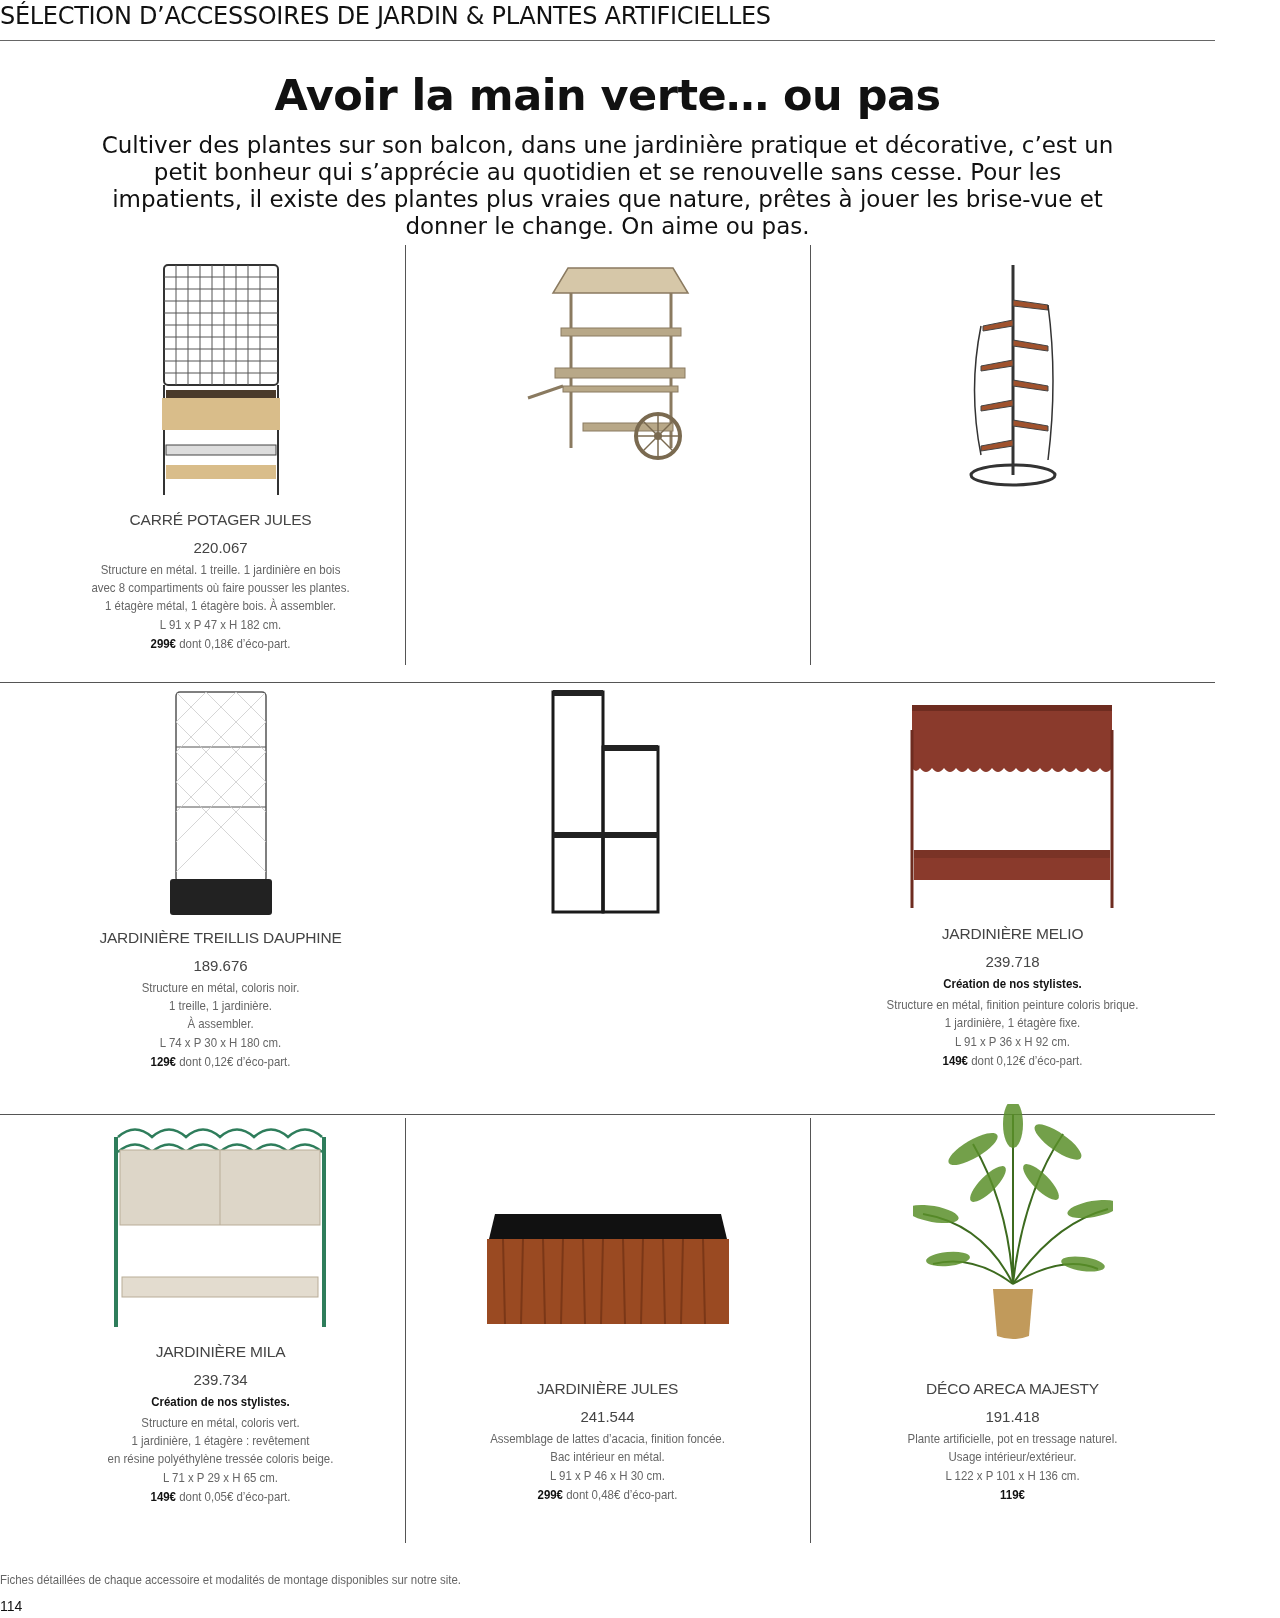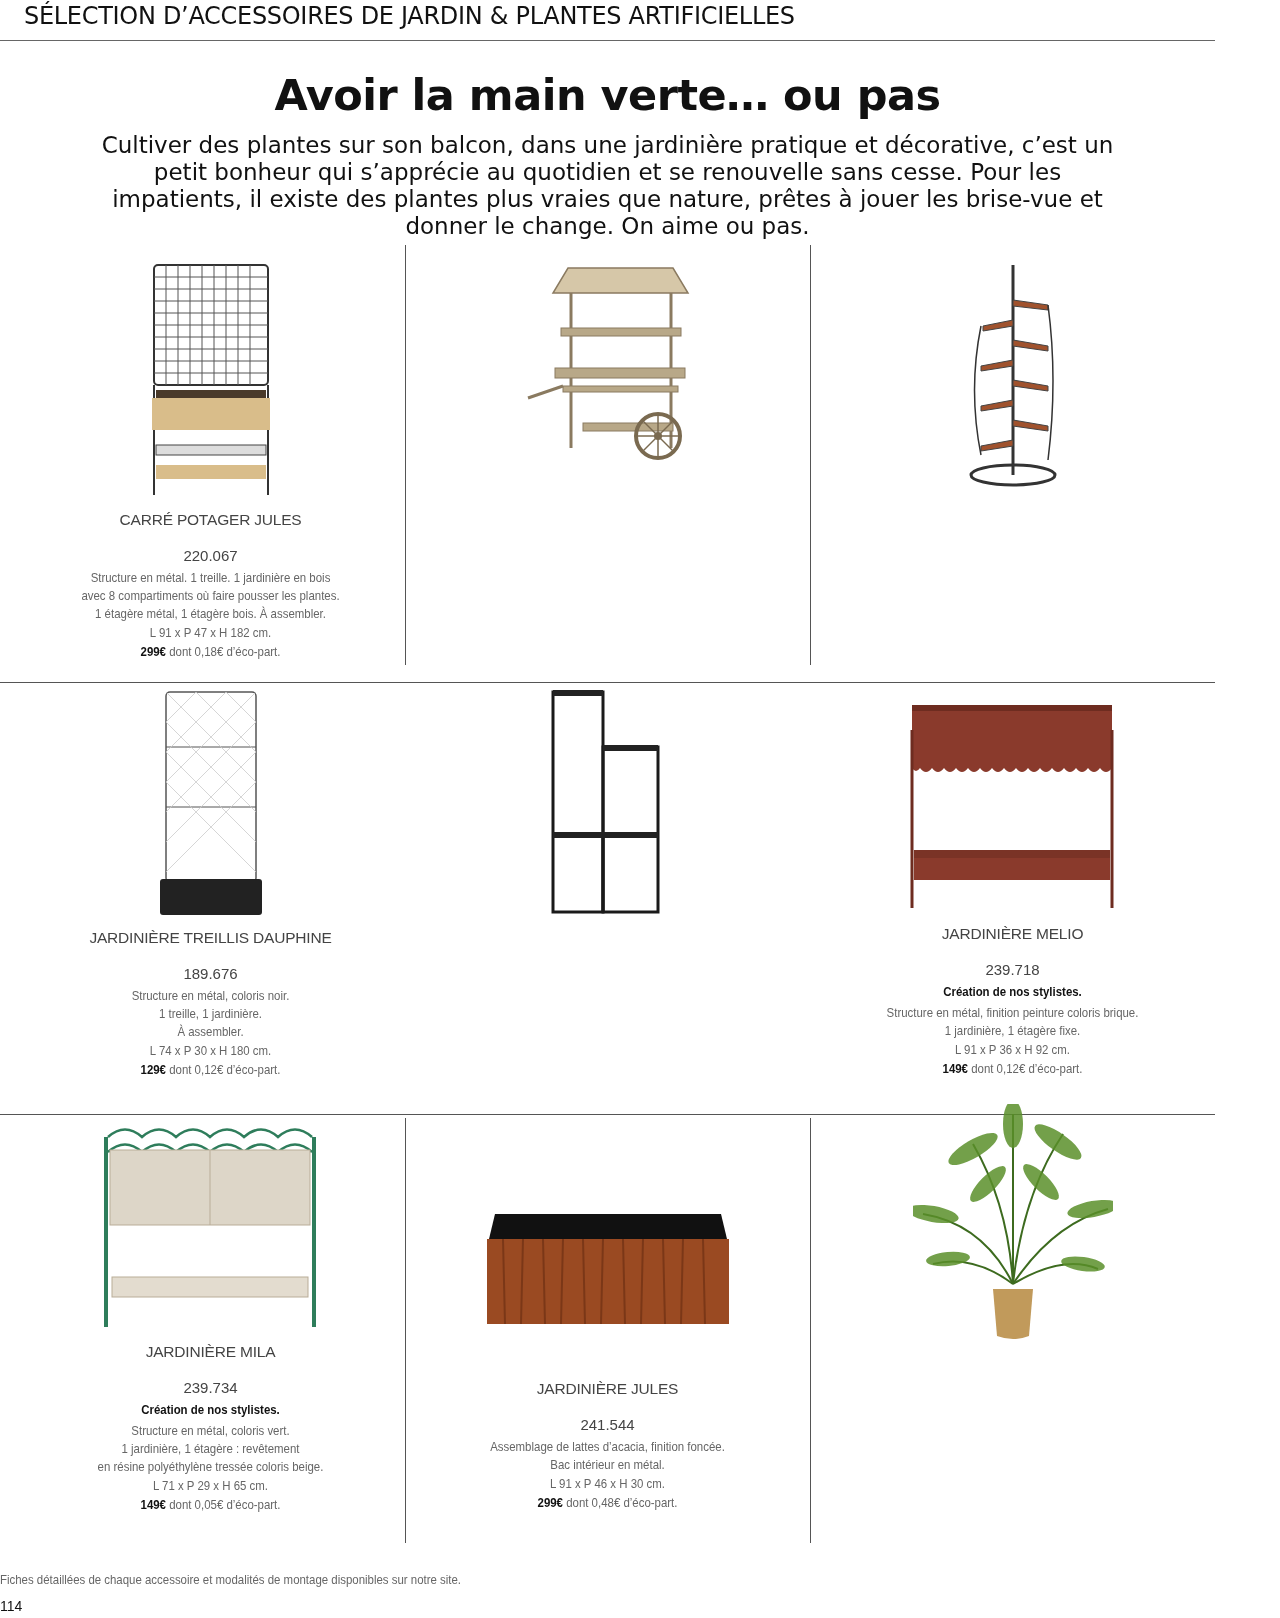--- a/index.html
+++ b/index.html
@@ -2,21 +2,21 @@
 <html><head>
 <meta charset="utf-8">
 <style>
   * { box-sizing: border-box; margin: 0; padding: 0; }
   html, body { width: 1280px; height: 1618px; background: #ffffff; overflow: hidden; }
   body { position: relative; font-family: "Liberation Sans", sans-serif; color: #111; }
 
   .header-title {
     position: absolute; left: 0; top: 2px; width: 1215px;
     font-family: "DejaVu Sans", sans-serif; font-size: 24px; letter-spacing: -0.3px;
-    color: #111; white-space: nowrap; padding-left: 24px;
+    color: #111; white-space: nowrap;
   }
   .header-rule { position: absolute; left: 0; top: 40px; width: 1215px; height: 1px; background: #666; }
 
   .headline {
     position: absolute; left: 0; top: 70px; width: 1215px; text-align: center;
     font-family: "DejaVu Sans", sans-serif; font-weight: bold; font-size: 43px; letter-spacing: -0.5px; color: #111;
   }
   .intro {
     position: absolute; left: 95px; top: 132px; width: 1025px; text-align: center;
     font-family: "DejaVu Sans", sans-serif; font-size: 23px; line-height: 27px; color: #111;
@@ -24,27 +24,27 @@
 
   .grid { position: absolute; left: 0; top: 250px; width: 1215px; }
   .row { position: absolute; left: 0; width: 1215px; }
   .row.r1 { top: 0; height: 432px; }
   .row.r2 { top: 432px; height: 432px; }
   .row.r3 { top: 864px; height: 432px; }
   .row-rule { position: absolute; left: 0; width: 1215px; height: 1px; background: #555; }
   .vrule { position: absolute; width: 1px; background: #555; }
 
   .cell { position: absolute; width: 405px; height: 100%; }
-  .cell.c1 { left: 8px; } .cell.c2 { left: 405px; } .cell.c3 { left: 810px; }
+  .cell.c1 { left: 18px; } .cell.c2 { left: 405px; } .cell.c3 { left: 810px; }
 
   .img-box { position: absolute; left: 0; width: 405px; display: flex; justify-content: center; align-items: flex-end; }
 
   .info { position: absolute; left: 0; width: 405px; text-align: center; color: #555; }
   .p-name { font-size: 15.5px; color: #444; letter-spacing: -0.2px; line-height: 20px; }
-  .p-ref { font-size: 15px; color: #444; margin-top: 16px; line-height: 20px; }
+  .p-ref { font-size: 15px; color: #444; margin-top: 8px; line-height: 20px; }
   .p-tag { font-size: 13px; color: #111; font-weight: bold; font-family: "Liberation Sans", sans-serif; transform: scaleX(0.88); line-height: 18px; margin-top: 3px; }
   .p-desc { font-size: 13px; color: #666; line-height: 18px; transform: scaleX(0.88); margin-top: 3px; }
   .p-dims { font-size: 13px; color: #666; line-height: 19px; transform: scaleX(0.88); }
   .p-price { font-size: 13px; color: #666; line-height: 19px; transform: scaleX(0.88); }
   .p-price b { color: #111; }
 
   .footnote { position: absolute; left: 0; top: 1572px; font-size: 13px; color: #666; transform: scaleX(0.88); transform-origin: left; white-space: nowrap; }
   .page-num { position: absolute; left: 0; top: 1598px; font-size: 14px; color: #111; }
 </style>
 </head>
@@ -318,18 +318,28 @@
             <ellipse cx="180" cy="105" rx="26" ry="8" transform="rotate(-10 180 105)"></ellipse>
             <ellipse cx="100" cy="20" rx="10" ry="24"></ellipse>
             <ellipse cx="75" cy="80" rx="24" ry="8" transform="rotate(-45 75 80)"></ellipse>
             <ellipse cx="128" cy="78" rx="24" ry="8" transform="rotate(45 128 78)"></ellipse>
             <ellipse cx="35" cy="155" rx="22" ry="7" transform="rotate(-5 35 155)"></ellipse>
             <ellipse cx="170" cy="160" rx="22" ry="7" transform="rotate(8 170 160)"></ellipse>
           </g>
           <path d="M80 185 H120 L116 232 Q100 238 84 232 Z" fill="#c19a5b"></path>
         </svg>
       </div>
+      <div class="info" style="top:265px;">
+        <div class="p-name">DÉCO ARECA MAJESTY</div>
+        <div class="p-ref">191.418</div>
+        <div class="p-desc">
+          <div>Plante artificielle, pot en tressage naturel.</div>
+            <div>Usage intérieur/extérieur.</div>
+        </div>
+        <div class="p-dims">L 122 x P 101 x H 136 cm.</div>
+        <div class="p-price"><b>119€</b> <span></span></div>
+      </div>
     </div>
   </div>
 </div>
 
 <div class="footnote">Fiches détaillées de chaque accessoire et modalités de montage disponibles sur notre site.</div>
 <div class="page-num">114</div>
 
 </body></html>

